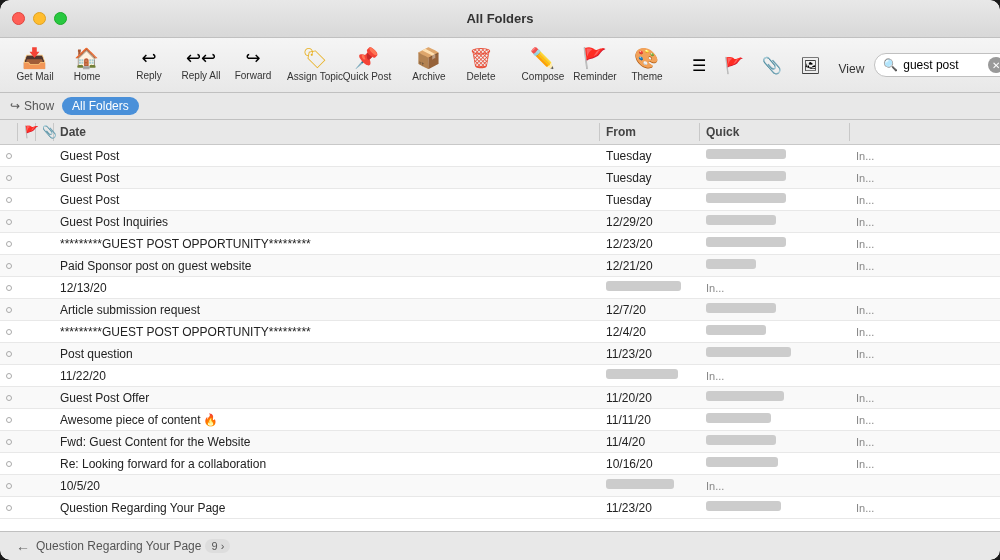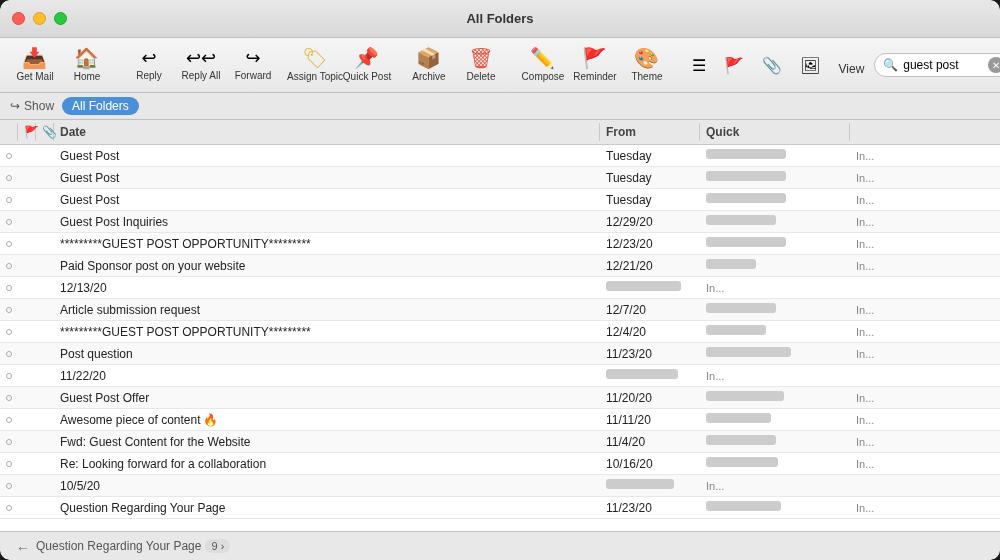--- a/index.html
+++ b/index.html
@@ -418,21 +418,21 @@
     <div class="cell"><span class="blurred-text" style="width:80px;">&nbsp;&nbsp;&nbsp;&nbsp;&nbsp;&nbsp;&nbsp;&nbsp;&nbsp;&nbsp;&nbsp;&nbsp;&nbsp;</span></div>
     <div class="cell topic-cell">In...</div>
     <div class="cell"></div>
   </div>
       <div class="email-row">
     <div class="cell dot-cell">
           <div class="dot"></div>
         </div>
     <div class="cell"></div>
     <div class="cell"></div>
-    <div class="cell">Paid Sponsor post on your website</div>
+    <div class="cell">Paid Sponsor post on guest website</div>
     <div class="cell">12/21/20</div>
     <div class="cell"><span class="blurred-text" style="width:50px;">&nbsp;&nbsp;&nbsp;&nbsp;&nbsp;&nbsp;&nbsp;&nbsp;&nbsp;&nbsp;&nbsp;&nbsp;&nbsp;</span></div>
     <div class="cell topic-cell">In...</div>
     <div class="cell"></div>
   </div>
       <div class="email-row">
     <div class="cell dot-cell">
           <div class="dot"></div>
         </div>
     <div class="cell"></div>

